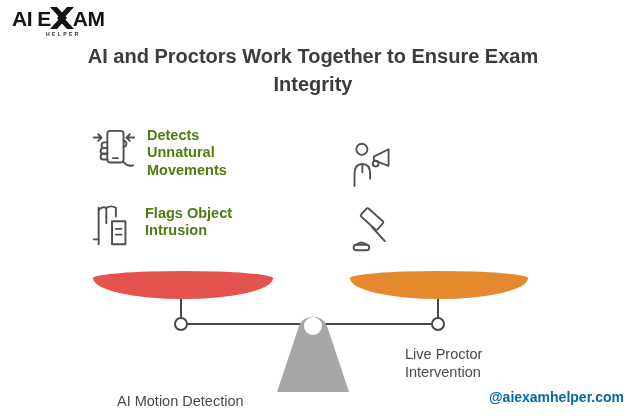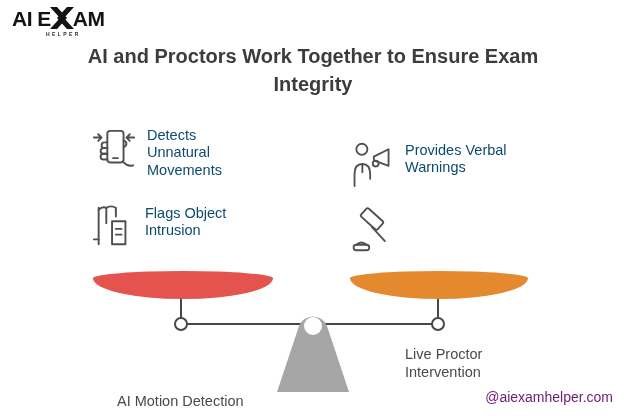--- a/index.html
+++ b/index.html
@@ -59,24 +59,25 @@
   
   .feature {
     position: absolute;
     display: flex;
     align-items: flex-start;
     gap: 11px;
   }
   .feature .ficon { flex: 0 0 auto; }
   .feature .flabel {
     font-size: 14.5px;
-    color: #0c4a6e;
+    color: #4d7c0f;
     line-height: 1.2;
     white-space: pre-line;
     padding-top: 1px;
+    font-weight: bold;
   }
   .f1 { left: 92px;  top: 126px; }
   .f2 { left: 92px;  top: 204px; justify-content: flex-end; }
   .f3 { left: 350px; top: 141px; }
   .f4 { left: 350px; top: 207px; }
   .licon { stroke: #4f4f4f; fill: none; stroke-width: 2; stroke-linecap: round; stroke-linejoin: round; }
 
   
   .beam-svg { position: absolute; left: 0; top: 0; width: 624px; height: 416px; z-index: 1; }
   .pan {
@@ -97,25 +98,25 @@
     color: #4a4a4a;
     line-height: 1.25;
     white-space: pre-line;
   }
   .label-left  { left: 117px; top: 345px; margin-top: 47px; }
   .label-right { left: 405px; top: 345px; }
 
   
   .watermark {
     position: absolute;
-    right: 11px;
+    right: 0;
     bottom: 11px;
     font-size: 14px;
-    font-weight: 400;
-    color: #701a75;
+    font-weight: 700;
+    color: #0369a1;
   }
 </style>
 </head>
 <body>
 
 <div class="canvas">
 
   <div class="logo">
     <div class="logo-row">
       <span>AI E</span>
@@ -167,22 +168,20 @@
   <div class="feature f3">
     <svg class="ficon" width="44" height="46" viewBox="0 0 46 50">
       <g class="licon">
         <circle cx="12" cy="9" r="6"></circle>
         <path d="M4,49 V36 q0,-11 8.5,-11 q8.5,0 8.5,11 v5"></path>
         <path d="M12.5,25 V34"></path>
         <path d="M25,17 L41,9 V27 L25,21 Z"></path>
         <circle cx="27" cy="24.5" r="3.2"></circle>
       </g>
     </svg>
-    <span class="flabel">Provides Verbal
-Warnings</span>
   </div>
 
   <div class="feature f4">
     <svg class="ficon" width="44" height="46" viewBox="0 0 46 50">
       <g class="licon">
         <g transform="rotate(42 23 13)">
           <rect x="11" y="7" width="24" height="12" rx="2"></rect>
         </g>
         <line x1="23" y1="22" x2="37" y2="37"></line>
         <path d="M6,41 q5.5,-5 11,0"></path>

